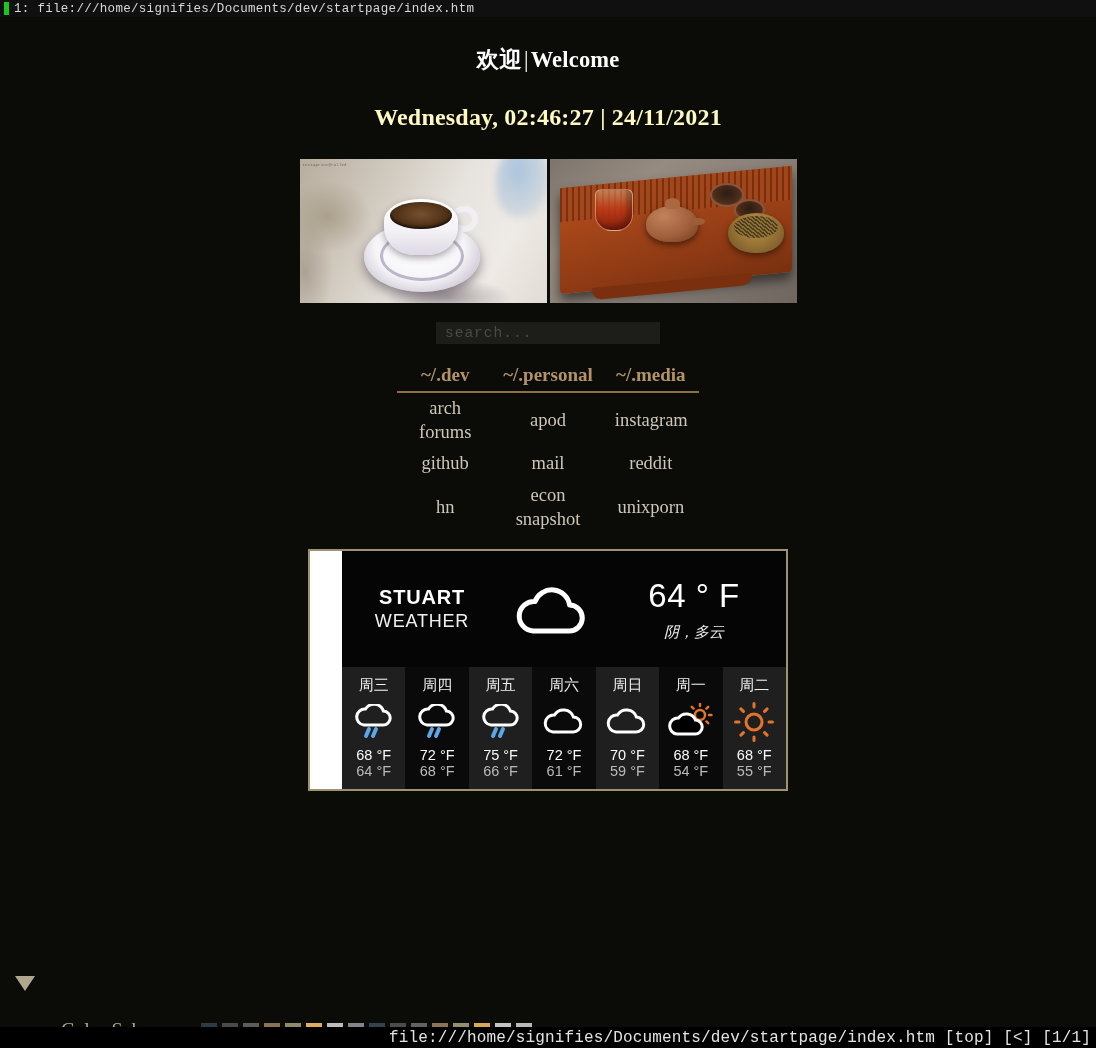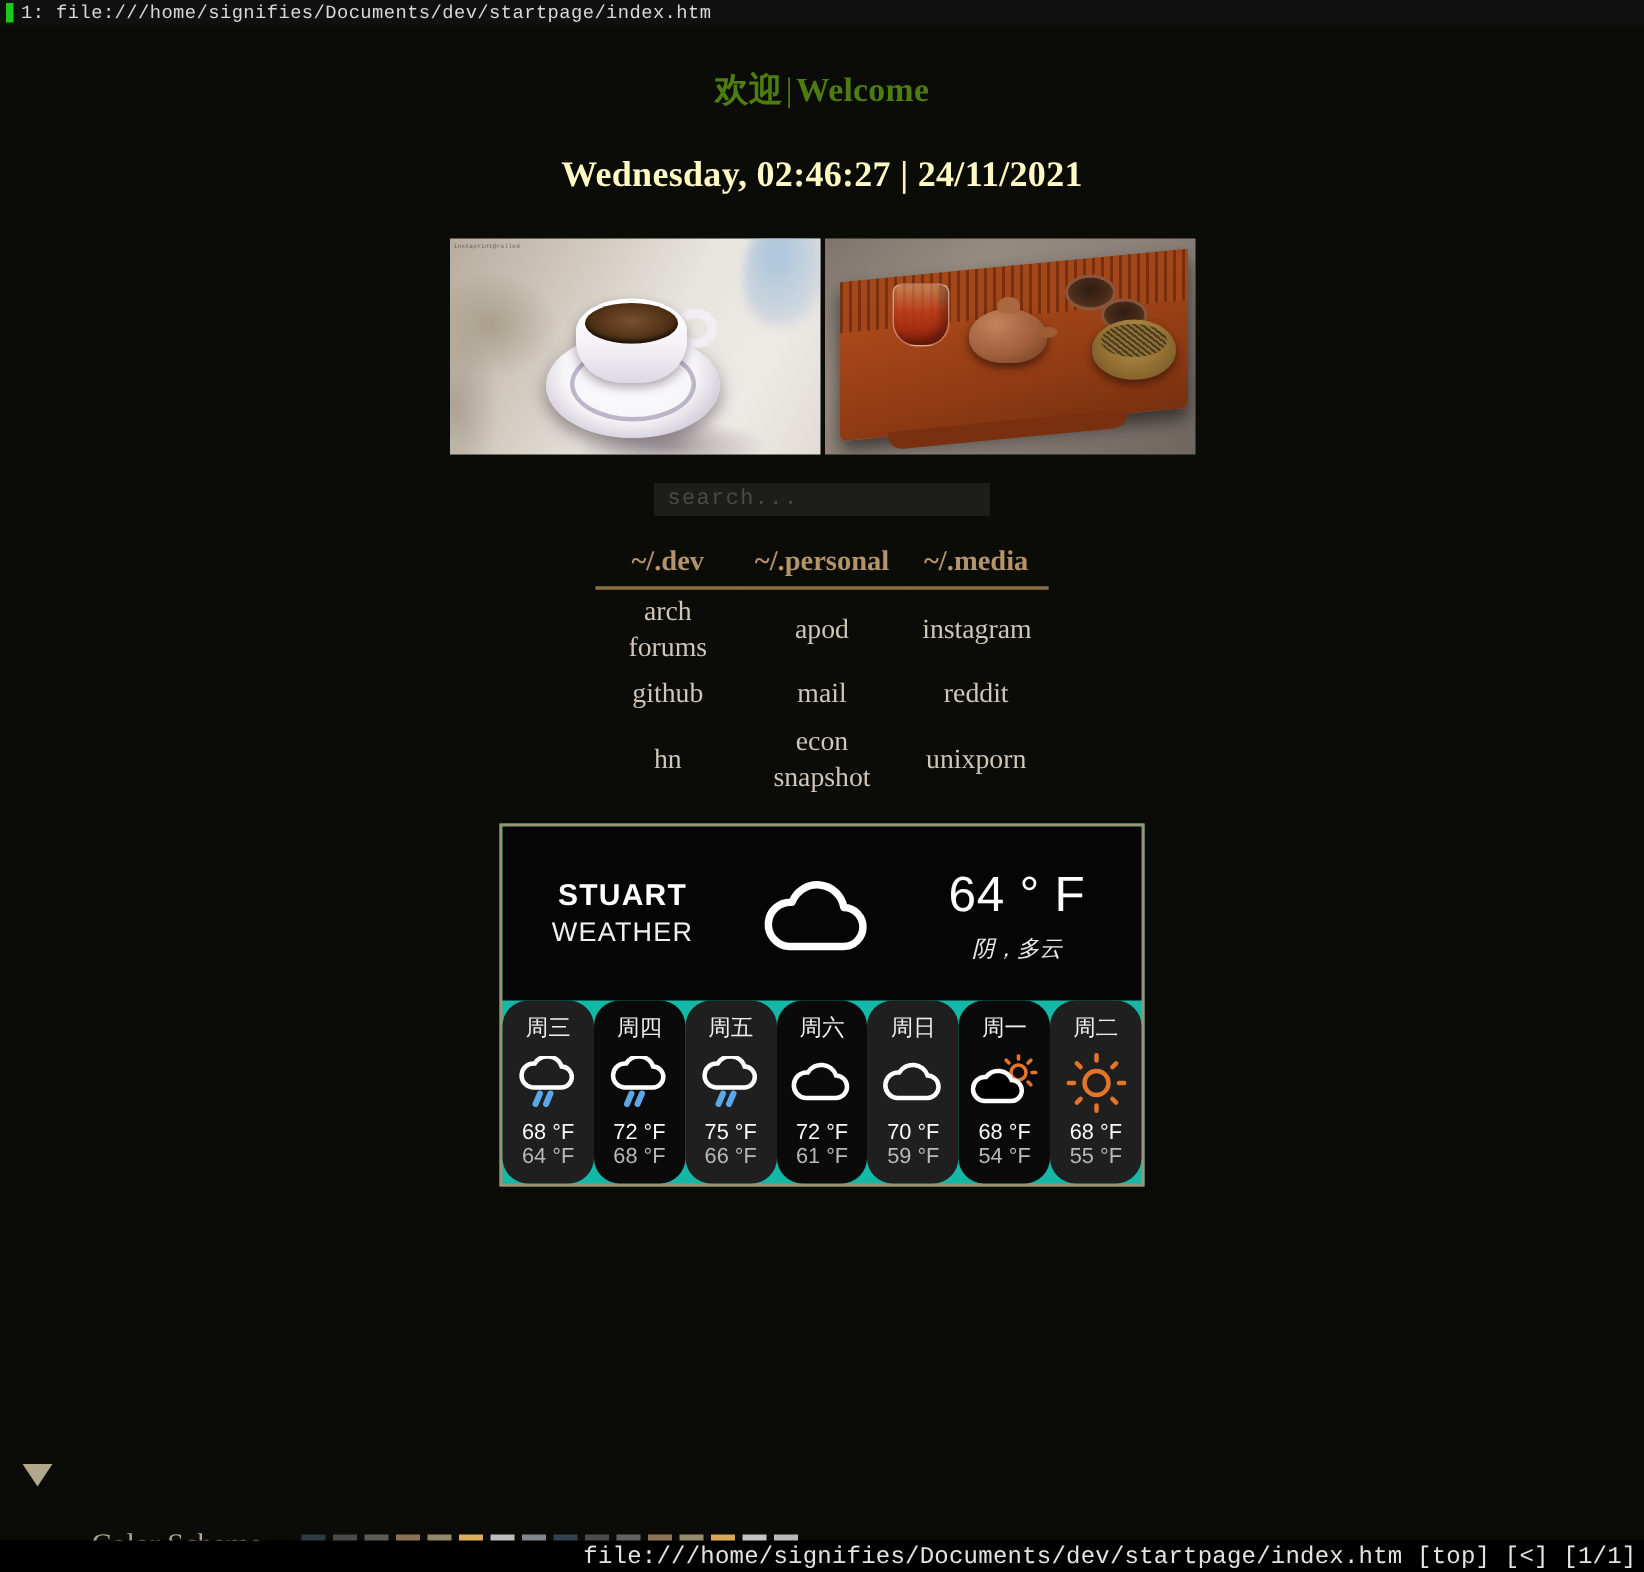--- a/index.html
+++ b/index.html
@@ -57,21 +57,21 @@
     position: absolute;
     top: 17px; left: 0;
     width: 1096px;
     height: 1031px;
     background: #0b0b07;
     overflow: hidden;
   }
 
   .welcome {
     text-align: center;
-    color: #4d7c0f;
+    color: #ffffff;
     font-size: 22.5px;
     font-weight: bold;
     padding-top: 27px;
     letter-spacing: .2px;
   }
   .welcome .sep { font-weight: normal; padding: 0 2px; }
 
   .datetime {
     text-align: center;
     color: #fef9c3;
@@ -288,24 +288,25 @@
     font-size: 18.5px;
     color: #cfc6ba;
     padding: 4px 12px;
     line-height: 1.28;
     cursor: pointer;
     max-width: 96px;
   }
 
   
   .weather {
-    width: 430px;
+    width: 480px;
     margin: 14px auto 0;
     border: 2px solid #9f9273;
-    background: #14b8a6;
+    background: #ffffff;
+    padding-left: 32px;
   }
   .weather-top {
     height: 116px;
     display: flex;
     align-items: center;
     background: #050505;
     padding: 0 14px;
   }
   .wt-city { width: 132px; text-align: center; font-family: "Liberation Sans", sans-serif; }
   .wt-city .n1 { font-size: 20px; font-weight: bold; color: #fff; letter-spacing: .8px; display:block; }
@@ -314,21 +315,20 @@
   .wt-temp { flex: 1; text-align: center; font-family: "Liberation Sans", sans-serif; }
   .wt-temp .big { font-size: 33px; color: #fff; letter-spacing: .5px; display:block; }
   .wt-temp .desc { font-size: 15px; color: #e8e8e8; display:block; margin-top: 8px; font-style: italic; }
 
   .forecast { display: flex; }
   .fcol {
     flex: 1;
     padding: 9px 0 10px;
     text-align: center;
     font-family: "Liberation Sans", sans-serif;
-    border-radius: 17px;
   }
   .fcol.alt  { background: #1f1f1f; }
   .fcol.dark { background: #0a0a0a; }
   .fcol .day { font-size: 15px; color: #efefef; }
   .fcol .ico { height: 44px; display: flex; align-items: center; justify-content: center; margin: 5px 0 3px; }
   .fcol .hi { font-size: 14.5px; color: #fafafa; }
   .fcol .lo { font-size: 14.5px; color: #b9b9b9; text-align: center; }
 
   
   .arrow-down {

